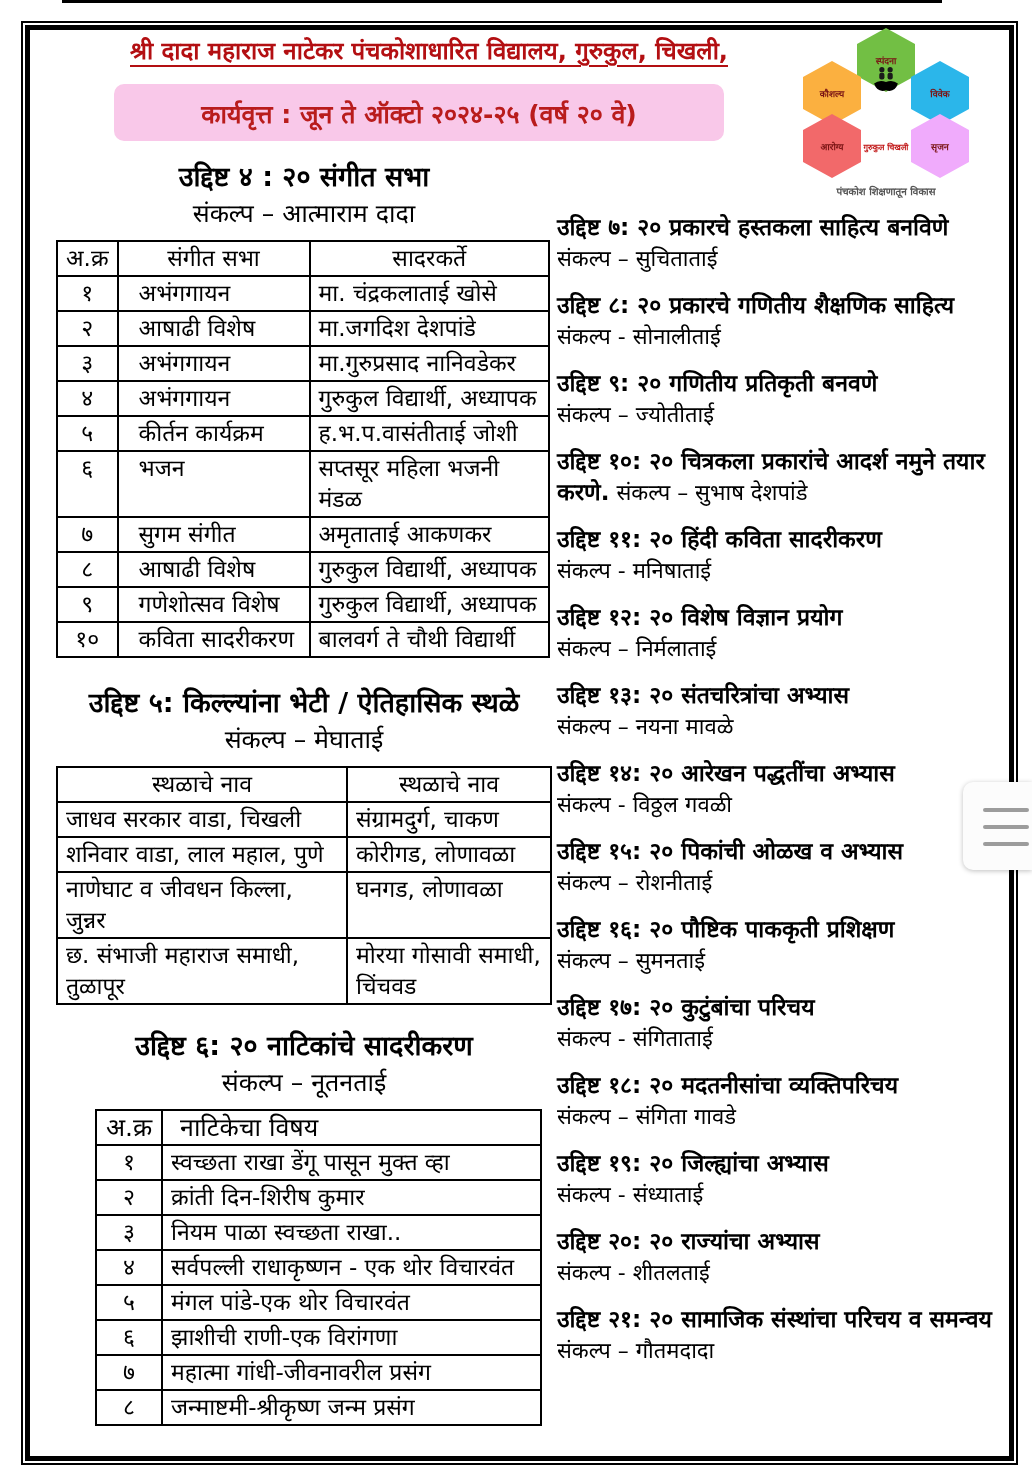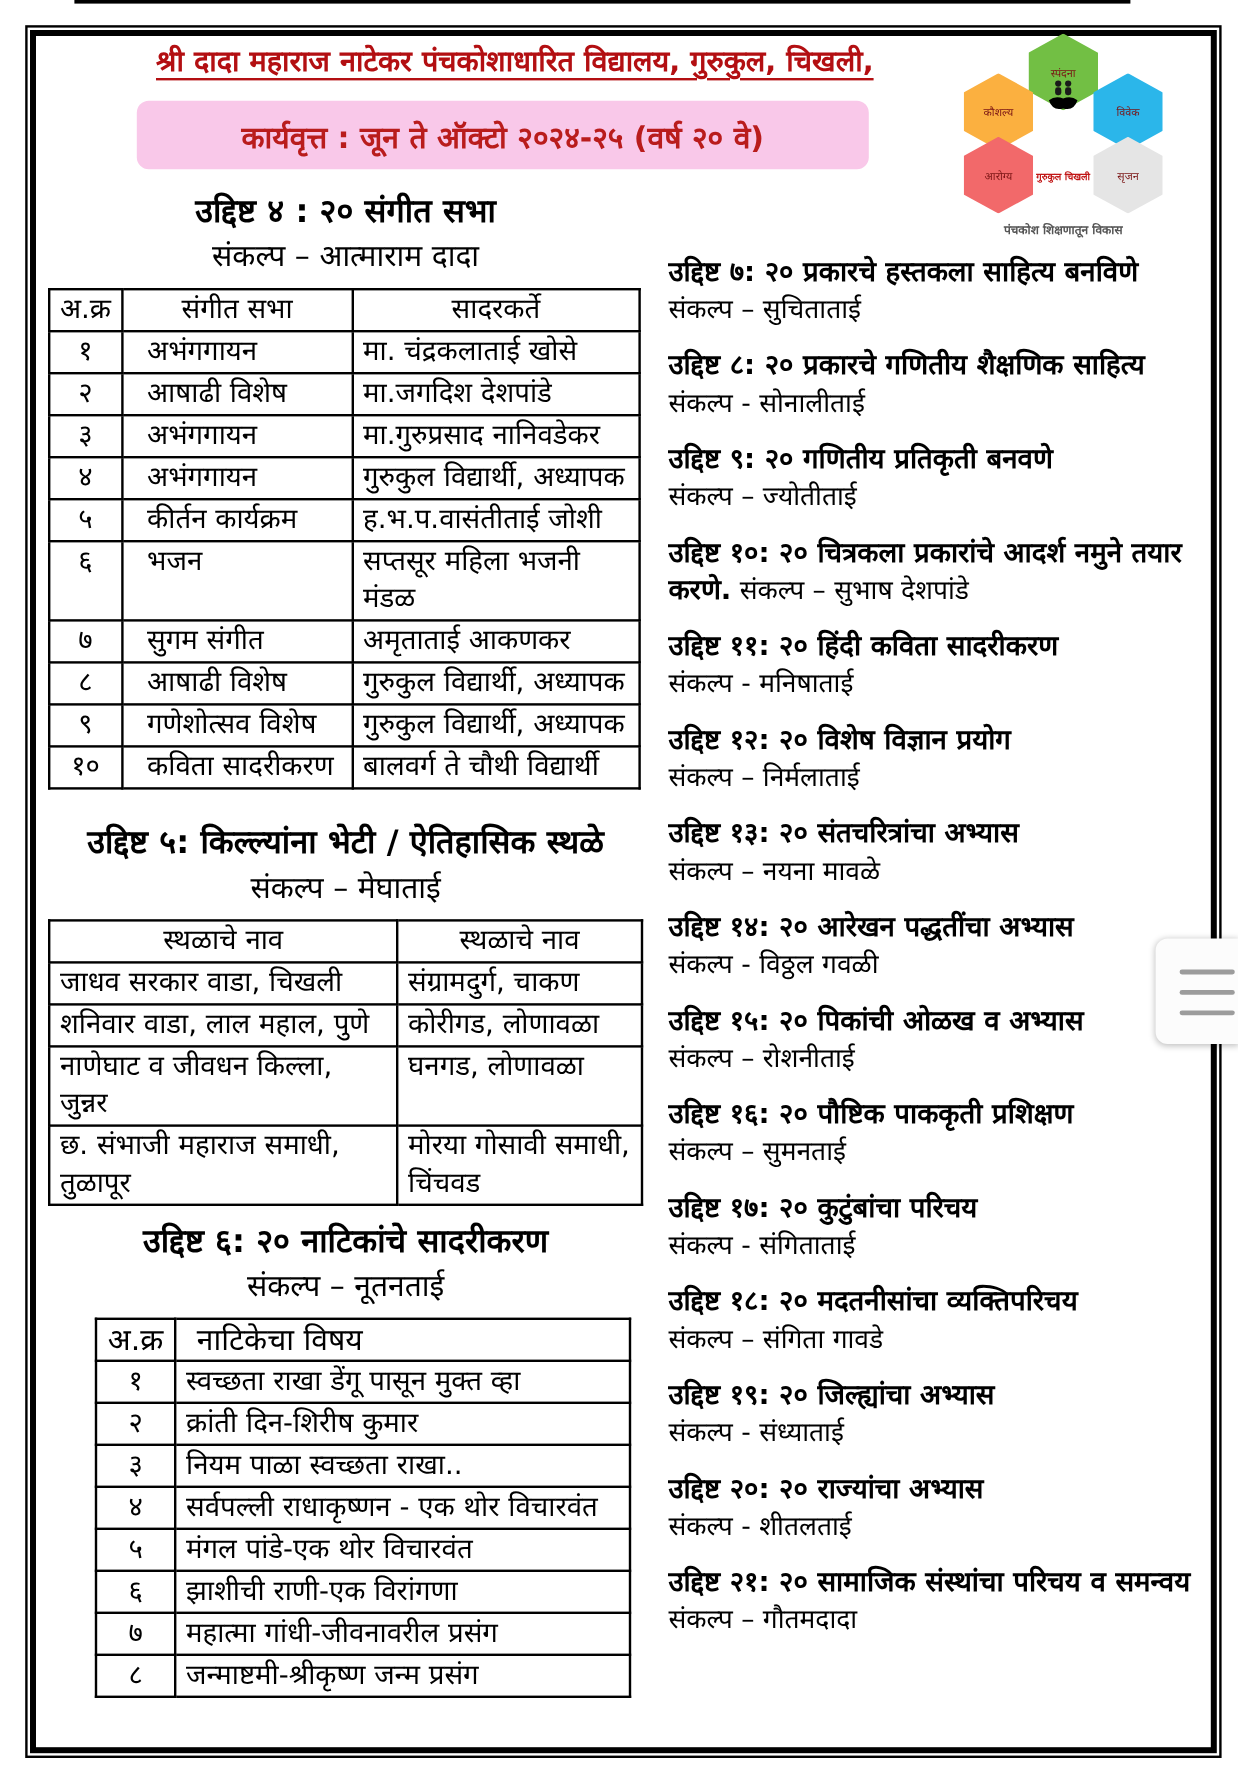--- a/index.html
+++ b/index.html
@@ -26,38 +26,38 @@
     font-size:25px; font-weight:bold; color:#b91c1c;
   }
 
   
   .logo { position:absolute; left:797px; top:28px; width:178px; height:172px; }
   .hex {
     position:absolute; width:58px; height:64px;
     clip-path:polygon(50% 0,100% 25%,100% 75%,50% 100%,0 75%,0 25%);
     display:flex; align-items:center; justify-content:center;
   }
-  .hex span { font-size:9px; font-weight:normal; color:#7a1414;text-align:right; }
+  .hex span { font-size:9px; font-weight:bold; color:#7a1414;text-align:right; }
   .hex0 { left:60px;  top:0; }
   .hex1 { left:6px;   top:33px; }
   .hex2 { left:114px; top:33px; }
   .hex3 { left:6px;   top:86px; }
   .hex4 { left:114px; top:86px; }
   .logo-center { position:absolute; left:62px; top:38px; width:54px; height:86px;
     display:flex; flex-direction:column; align-items:center; }
   .logo-center-text { font-size:8px; font-weight:bold; color:#c11616; text-align:center; line-height:9px;margin-top:48px; }
   .logo-tagline { position:absolute; left:-6px; top:156px; width:190px; text-align:center;
     font-size:10px; font-weight:bold; color:#555; }
 
   
-  .left-col { position:absolute; left:40px; top:158px; width:496px; }
+  .left-col { position:absolute; left:56px; top:158px; width:496px; }
   .sec-head { margin:0; font-size:27px; font-weight:bold; text-align:center; line-height:38px; }
   .sankalp  { margin:0; font-size:25px; text-align:center; line-height:36px; }
   .mt26 { margin-top:26px; }
-  .mt22 { margin-top:11px; }
+  .mt22 { margin-top:22px; }
 
   .tbl { border-collapse:collapse; margin-top:8px; background:#fff; }
   .tbl th, .tbl td { border:2px solid #000; font-size:23px; line-height:31px; padding:1px 8px; text-align:left; vertical-align:top; }
   .tbl th { text-align:center; font-weight:normal; }
   #tbl0 { width:494px; }
   #tbl0 td:nth-child(1) { width:42px; text-align:center; }
   #tbl0 td:nth-child(2) { width:162px;padding-left:20px; }
   #tbl1 { width:496px; }
   #tbl1 td:nth-child(1) { width:272px; }
   #tbl2 { width:447px; margin-left:39px; }
@@ -99,21 +99,21 @@
     </div>
   <div class="hex hex1" style="background: rgb(251, 176, 64);">
       <span>कौशल्य</span>
     </div>
   <div class="hex hex2" style="background: rgb(43, 182, 234);">
       <span>विवेक</span>
     </div>
   <div class="hex hex3" style="background: rgb(242, 105, 106);">
       <span>आरोग्य</span>
     </div>
-  <div class="hex hex4" style="background: #e5e5e5;">
+  <div class="hex hex4" style="background: #f0abfc;">
       <span>सृजन</span>
     </div>
   <div class="logo-center">
     <svg width="54" height="56" viewBox="0 0 54 56">
       <circle cx="19" cy="7" r="5" fill="#1a1a1a"></circle>
       <rect x="14" y="13" width="10" height="13" rx="4" fill="#1a1a1a"></rect>
       <circle cx="35" cy="7" r="5" fill="#1a1a1a"></circle>
       <rect x="30" y="13" width="10" height="13" rx="4" fill="#1a1a1a"></rect>
       <path d="M4 34 Q14 26 27 31 Q40 26 50 34 Q44 52 27 47 Q10 52 4 34 Z" fill="#000"></path>
     </svg>

